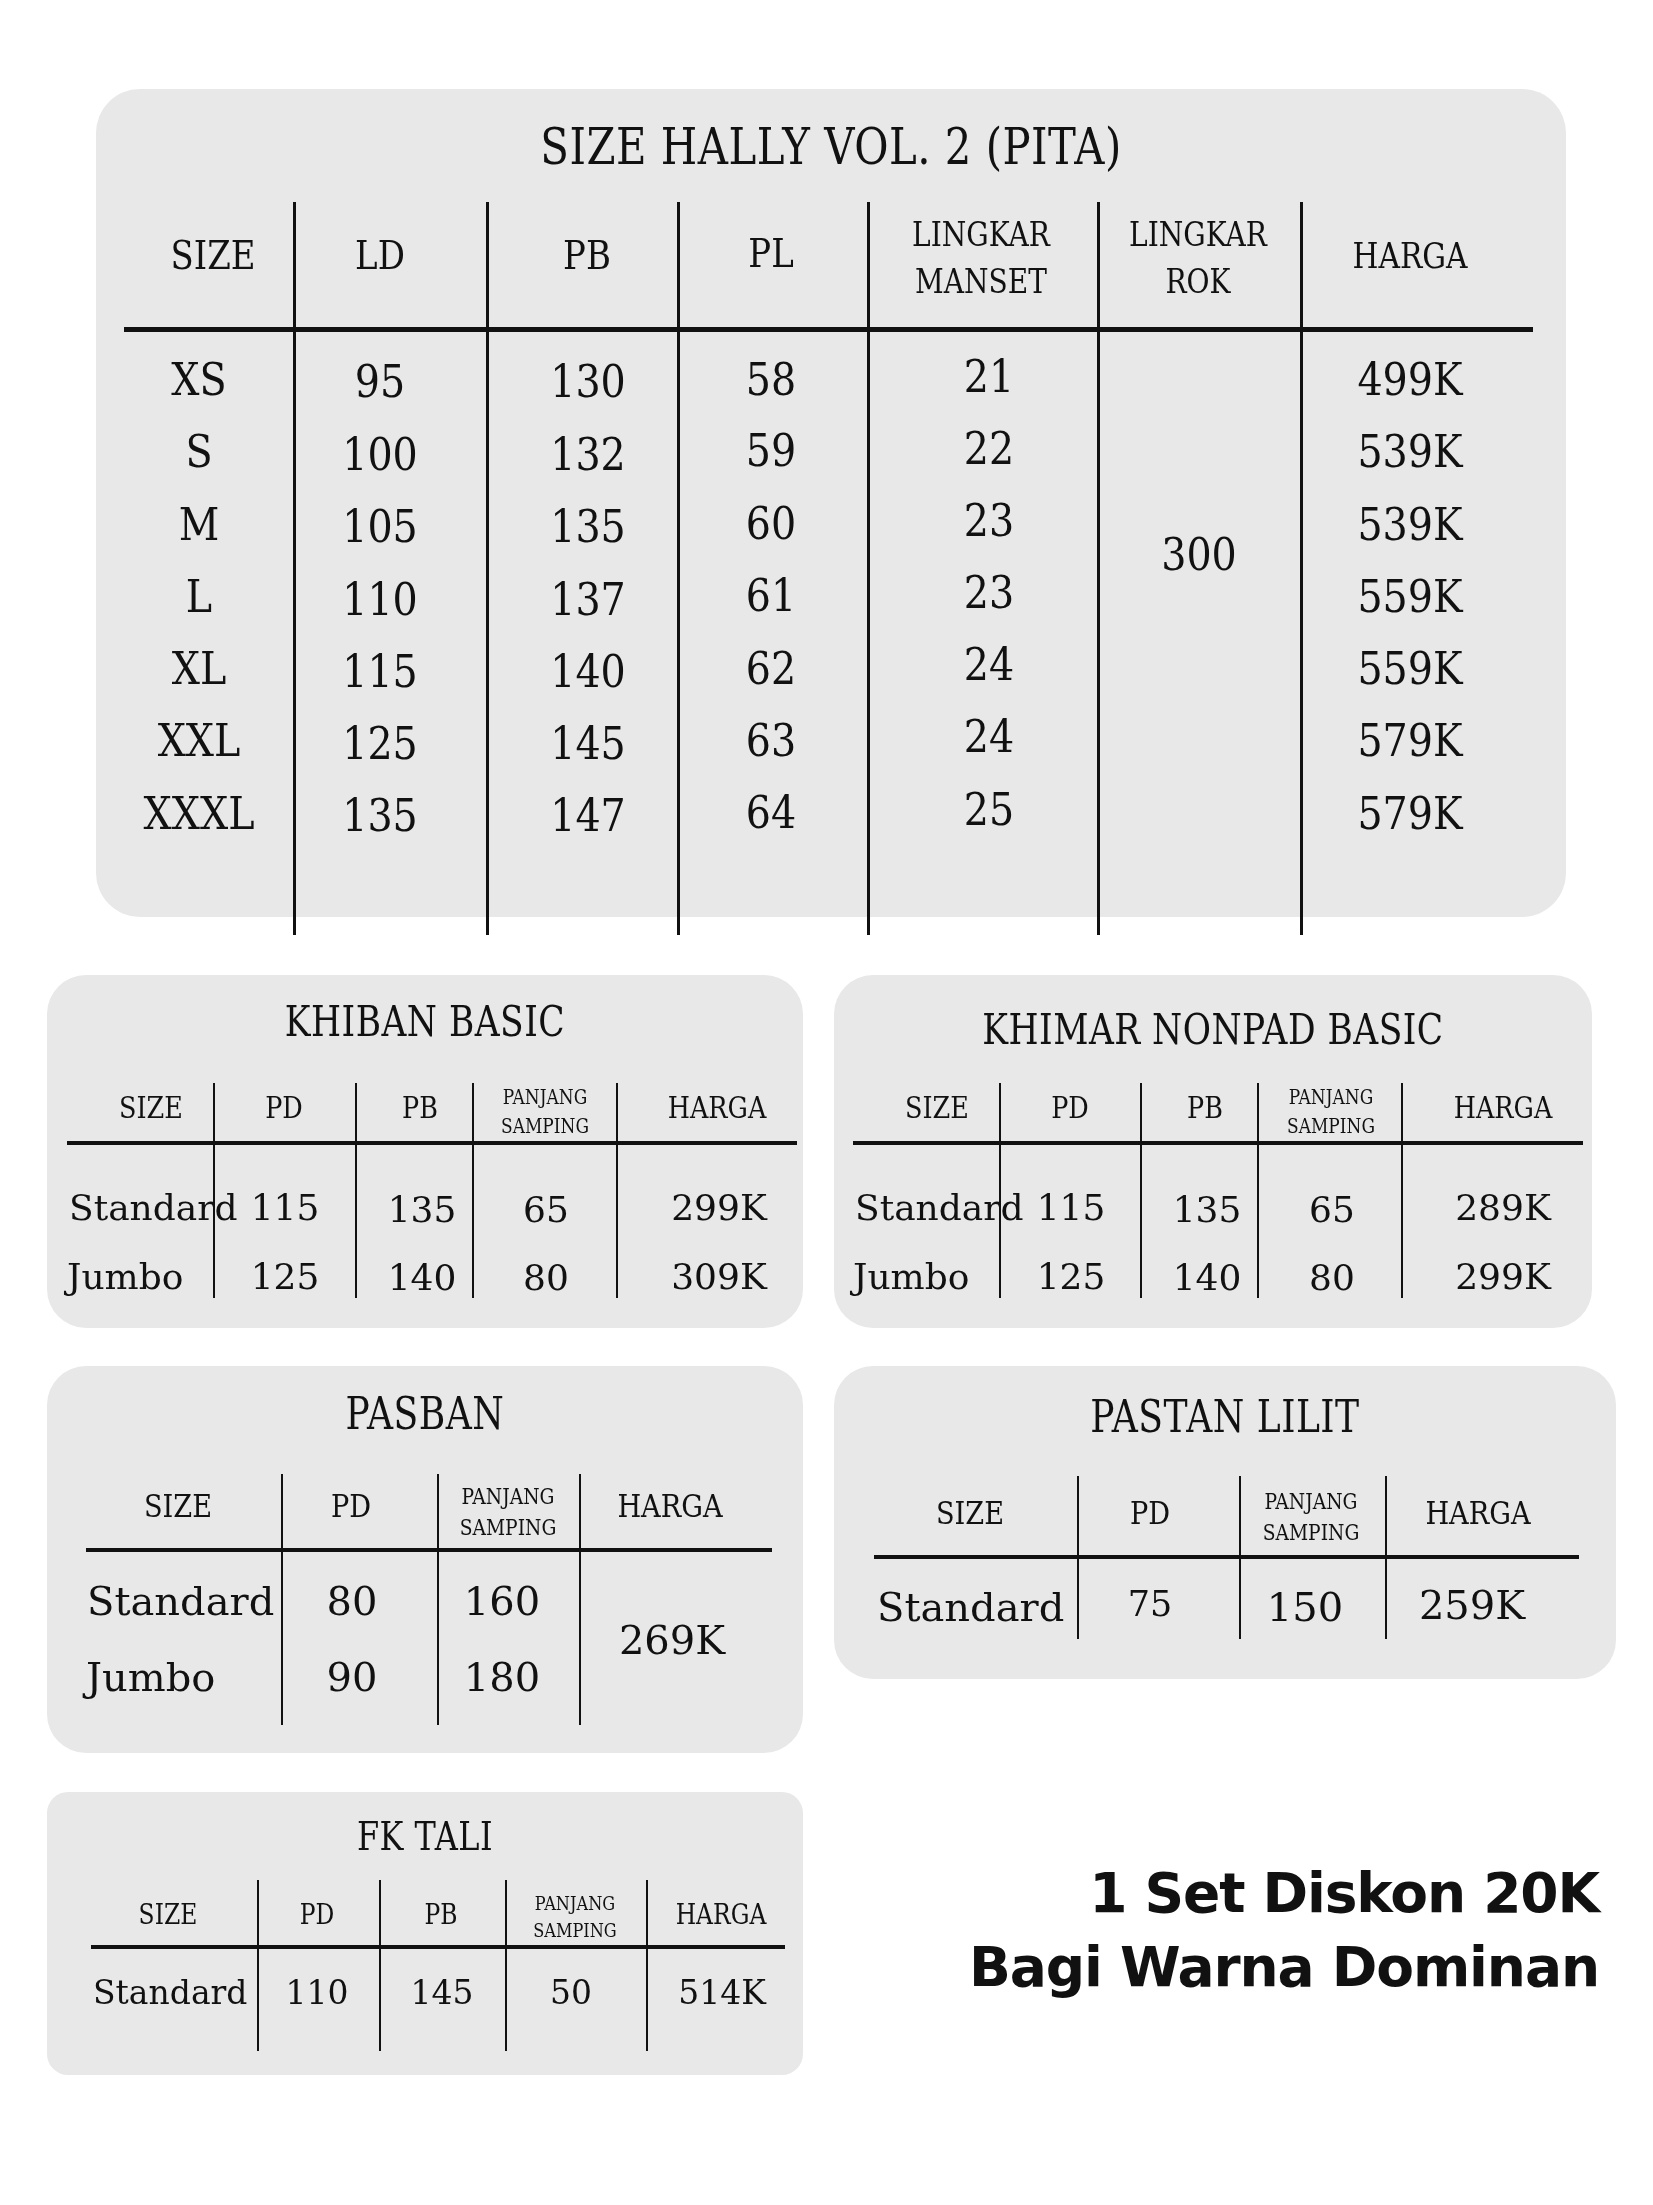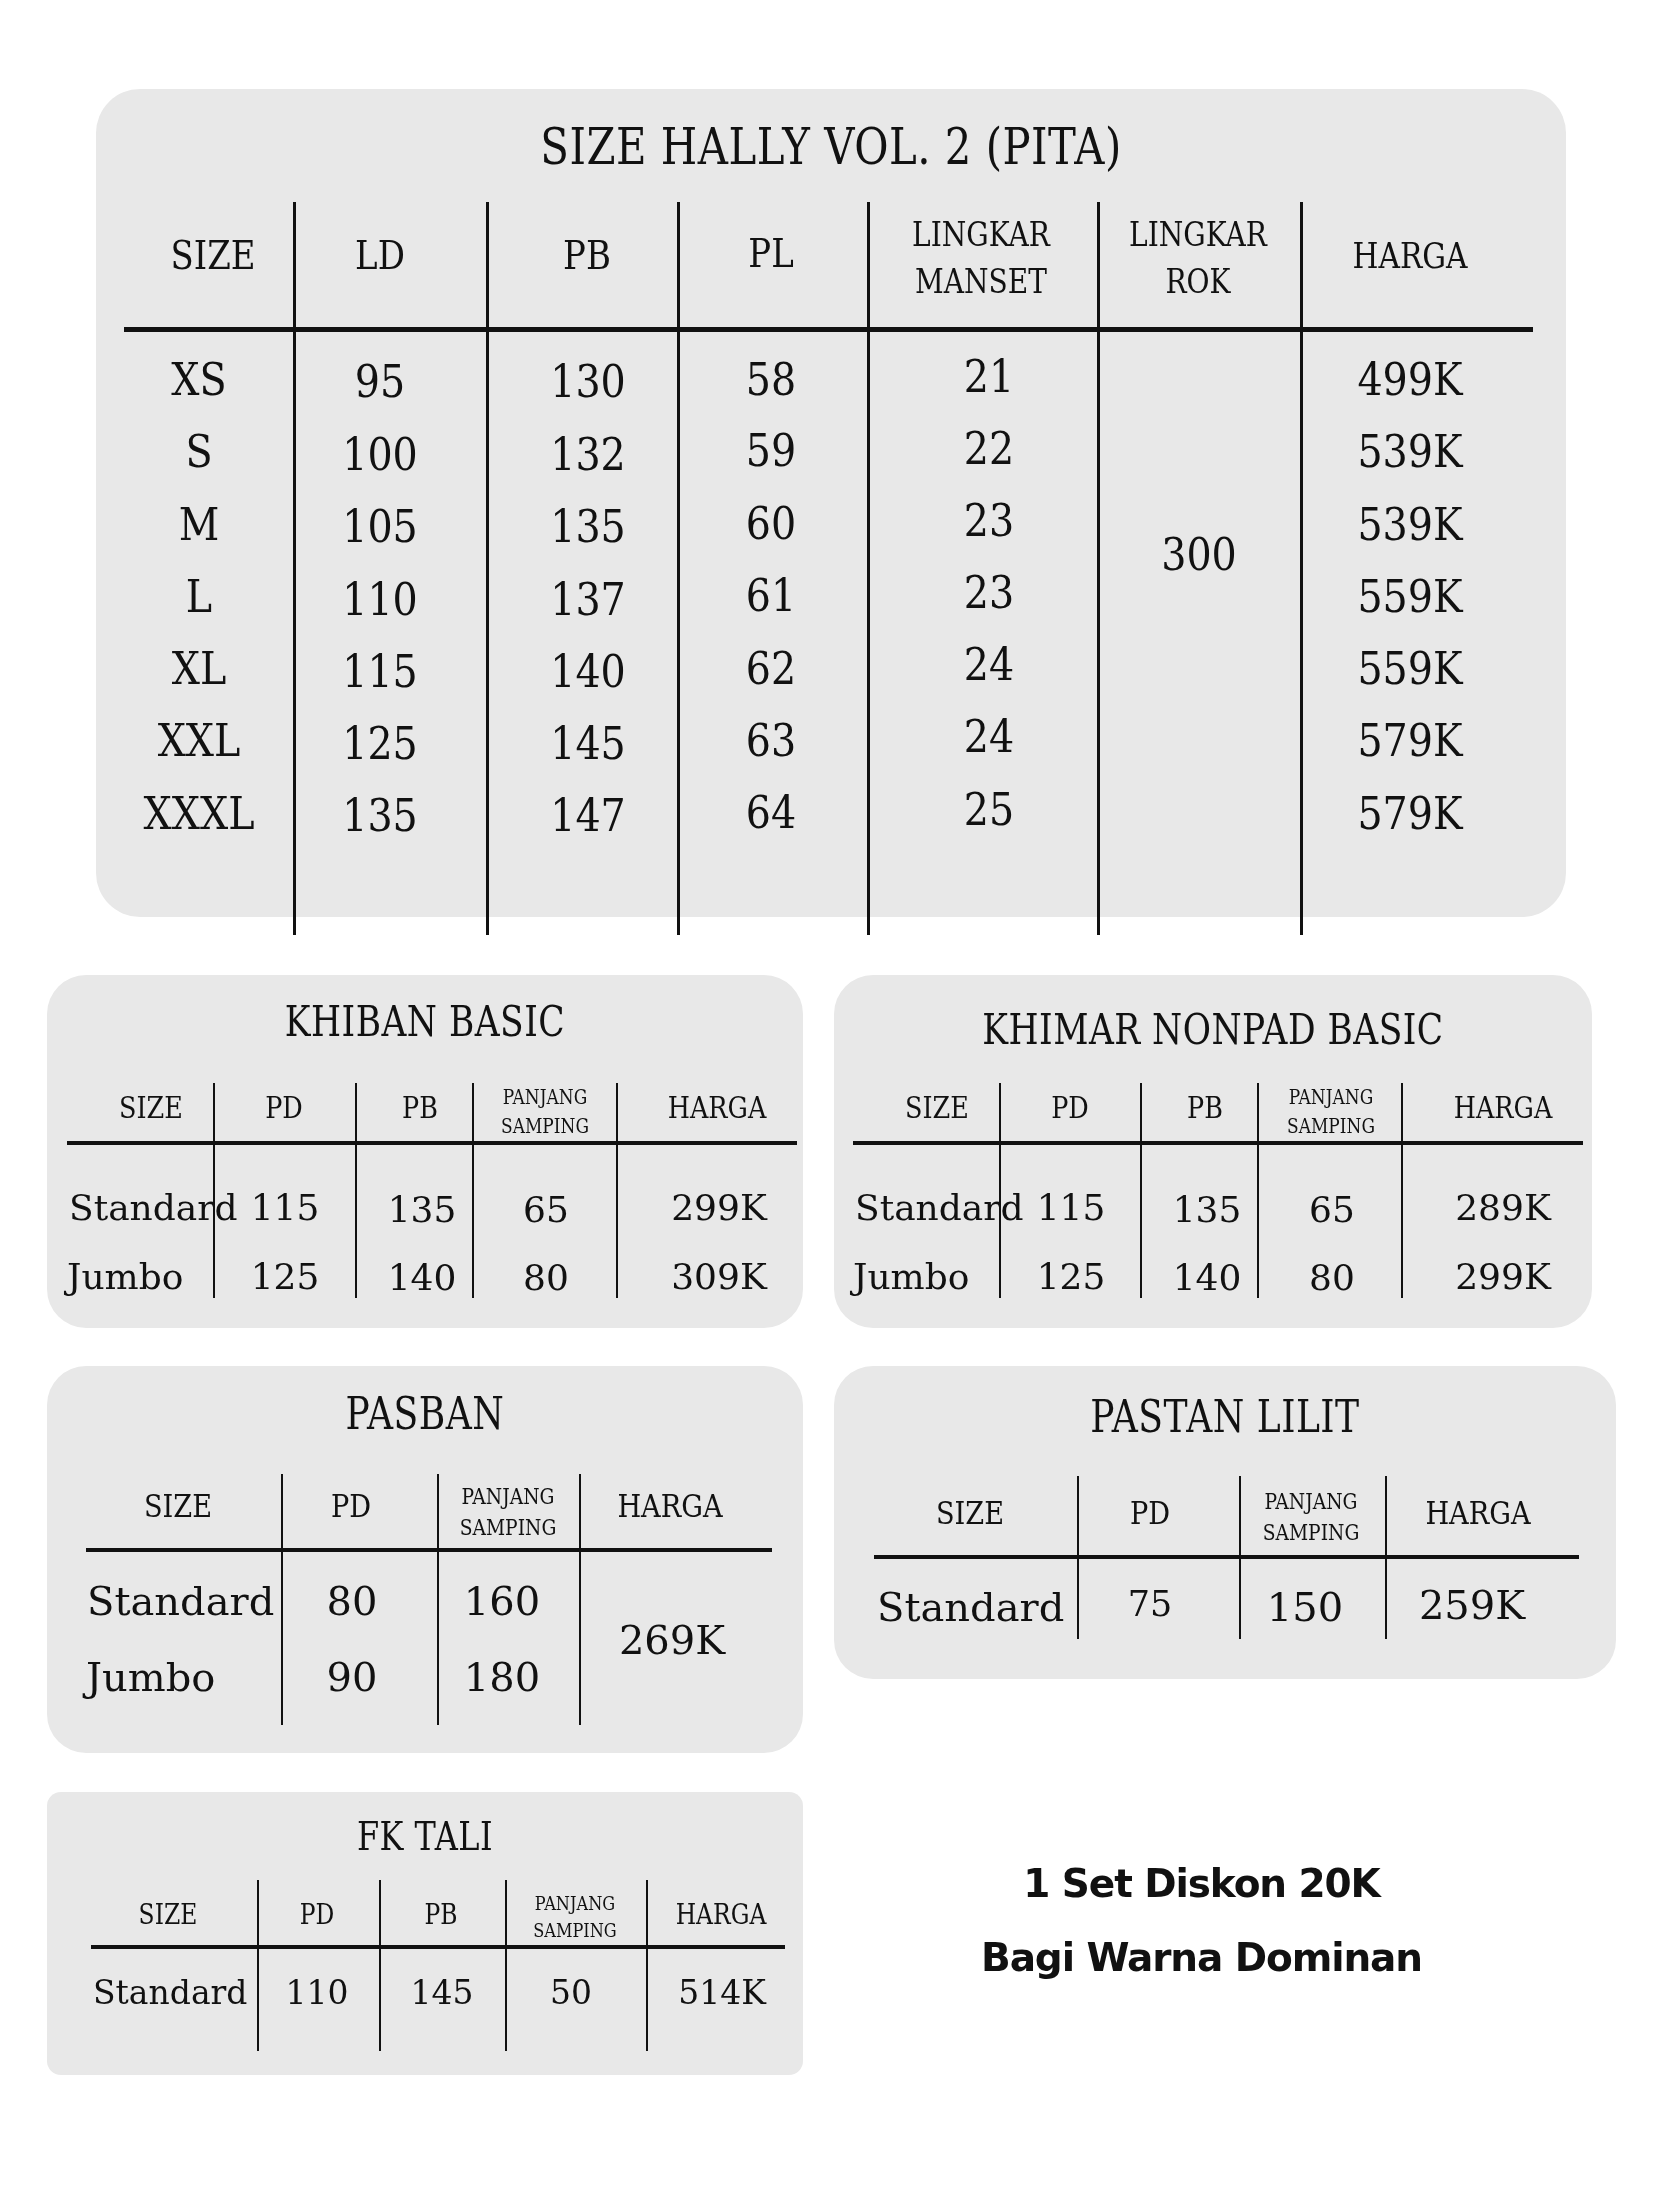--- a/index.html
+++ b/index.html
@@ -9,21 +9,21 @@
   .vl { position:absolute; width:2.8px; background:#111; }
   .hl { position:absolute; height:5px; background:#111; }
   .cell { position:absolute; text-align:center; transform:translateX(-50%); white-space:nowrap; }
   .hdr { font-size:40px; transform:translateX(-50%) scaleX(0.85); }
   .hdr2 { font-size:33px; line-height:47px; transform:translateX(-50%) scaleX(0.85); }
   .val { font-size:44px; transform:translateX(-50%) scaleX(0.9); }
   .tiny { font-size:20px; line-height:29px; transform:translateX(-50%) scaleX(0.85); }
   .small-hdr { font-size:30px; transform:translateX(-50%) scaleX(0.85); }
   .small-val { font-size:36px; }
   .left { transform:none; text-align:left; }
-  .promo { position:absolute; left:832px; width:739px; text-align:center; font-family:"DejaVu Sans","Liberation Sans",sans-serif; font-weight:bold; font-size:39px; letter-spacing:-1.1px; }
+  .promo { position:absolute; left:860px; width:739px; text-align:right; font-family:"DejaVu Sans","Liberation Sans",sans-serif; font-weight:bold; font-size:55px; letter-spacing:-1.1px; }
 </style>
 </head>
 <body>
 
 <div class="card" style="left:96px; top:65px; width:1470px; height:828px;margin-top:24px;">
   <div class="title" style="top:27.6px; font-size:51px;">SIZE HALLY VOL. 2 (PITA)</div>
   <div class="hl" style="left:27.6px; width:1409px; top:238px;"></div>
   <div class="vl" style="left:197px; top:113px; height:733px;"></div>
   <div class="vl" style="left:390px; top:113px; height:733px;"></div>
   <div class="vl" style="left:581px; top:113px; height:733px;"></div>
@@ -206,21 +206,21 @@
   </div>
   <div class="cell small-hdr" style="left:644px; top:128px; font-size:32px;">HARGA</div>
   <div>
     <div class="cell small-val left" style="left:43px; top:218px; font-size:40px;">Standard</div>
     <div class="cell small-val" style="left:316px; top:218px; font-size:35px;">75</div>
     <div class="cell small-val" style="left:471px; top:218px; font-size:40px;">150</div>
     <div class="cell small-val" style="left:638px; top:216px; font-size:40px;">259K</div>
   </div>
 </div>
 
-<div class="card" style="left:47px; top:1792px; width:756px; height:283px; border-radius:14px;">
+<div class="card" style="left:47px; top:1792px; width:756px; height:283px; border-radius:21px;">
   <div class="title" style="top:22px; font-size:39px;">FK TALI</div>
   <div class="hl" style="left:44px; width:694px; top:153px; height:3.9px;"></div>
   <div class="vl" style="left:210px; top:88px; height:171px; width:2.2px;"></div>
   <div class="vl" style="left:332px; top:88px; height:171px; width:2.2px;"></div>
   <div class="vl" style="left:458px; top:88px; height:171px; width:2.2px;"></div>
   <div class="vl" style="left:599px; top:88px; height:171px; width:2.2px;"></div>
   <div class="cell small-hdr" style="left:121px; top:106px; font-size:27.6px;">SIZE</div>
   <div class="cell small-hdr" style="left:270px; top:106px; font-size:27.6px;">PD</div>
   <div class="cell small-hdr" style="left:394px; top:106px; font-size:27.6px;">PB</div>
   <div class="cell tiny" style="left:528px; top:98px; font-size:19px; line-height:26.5px;">

